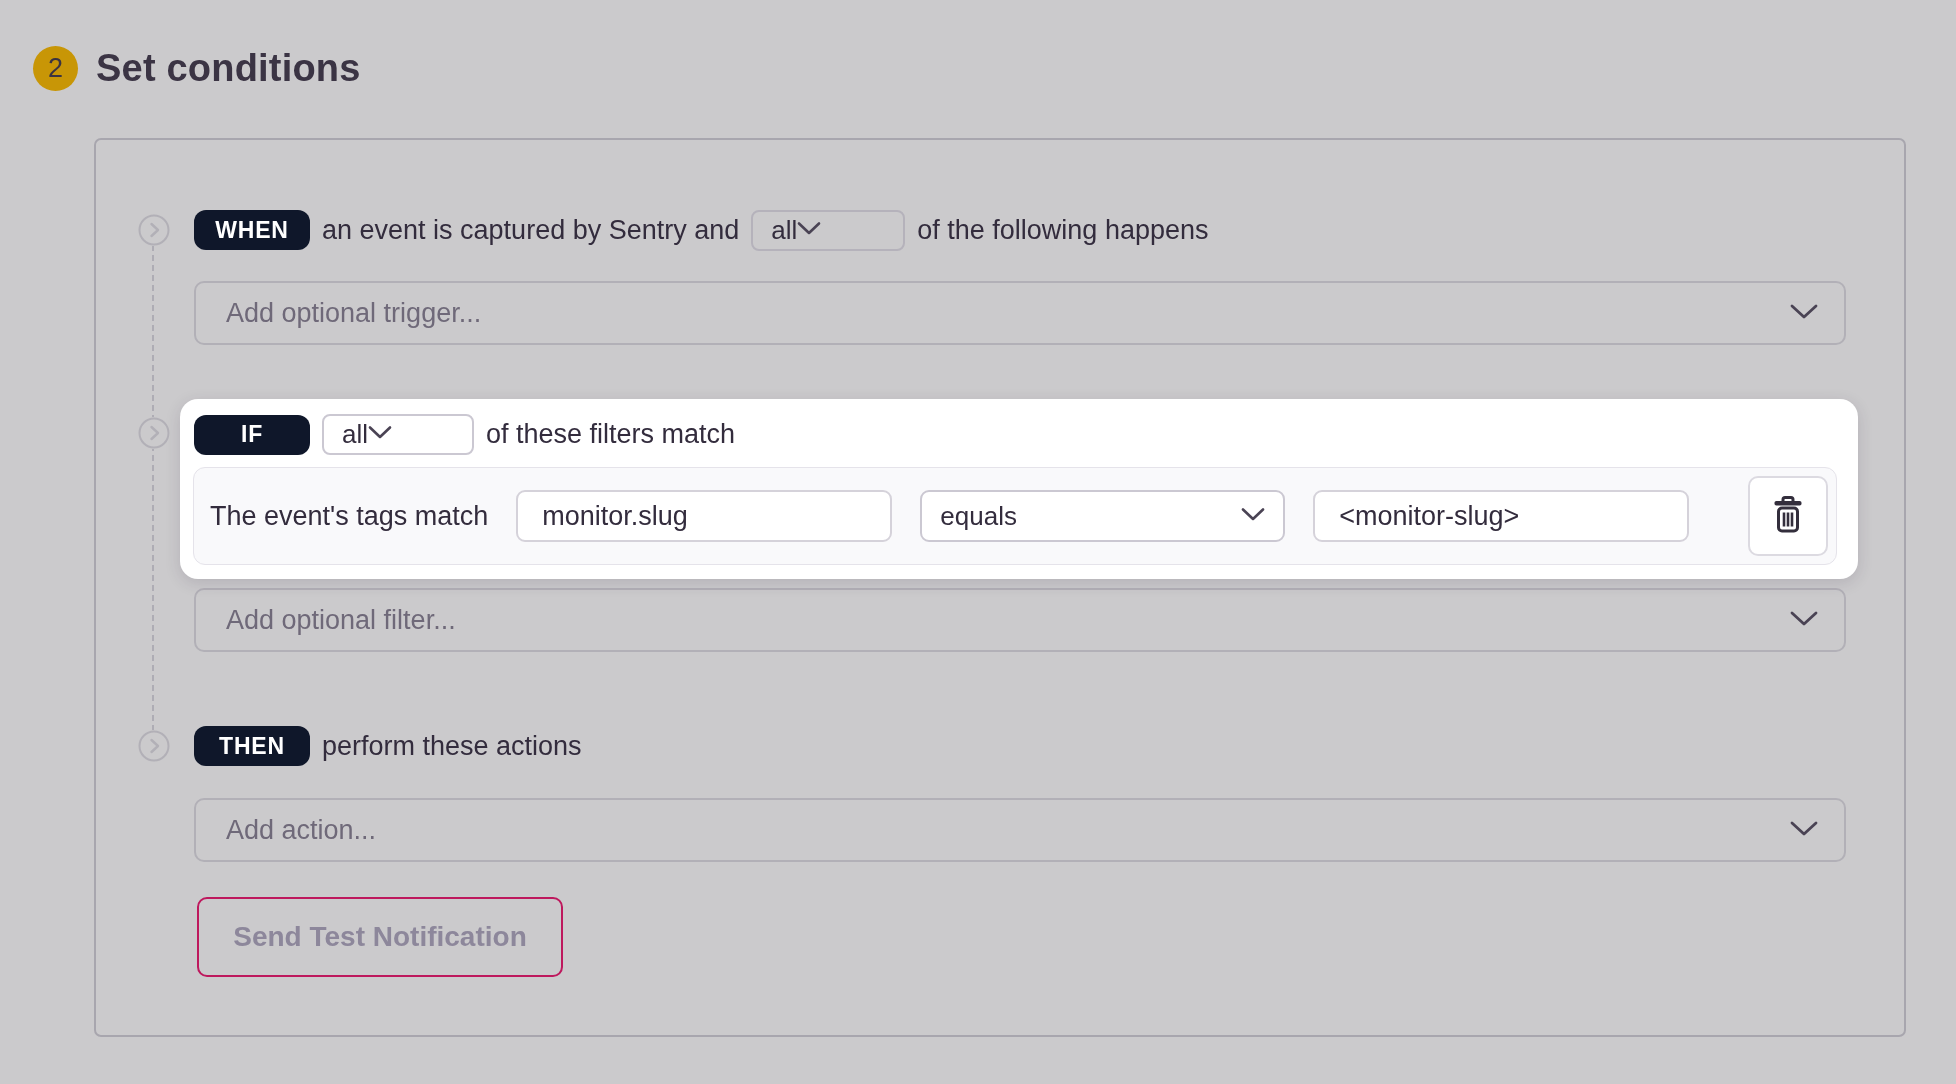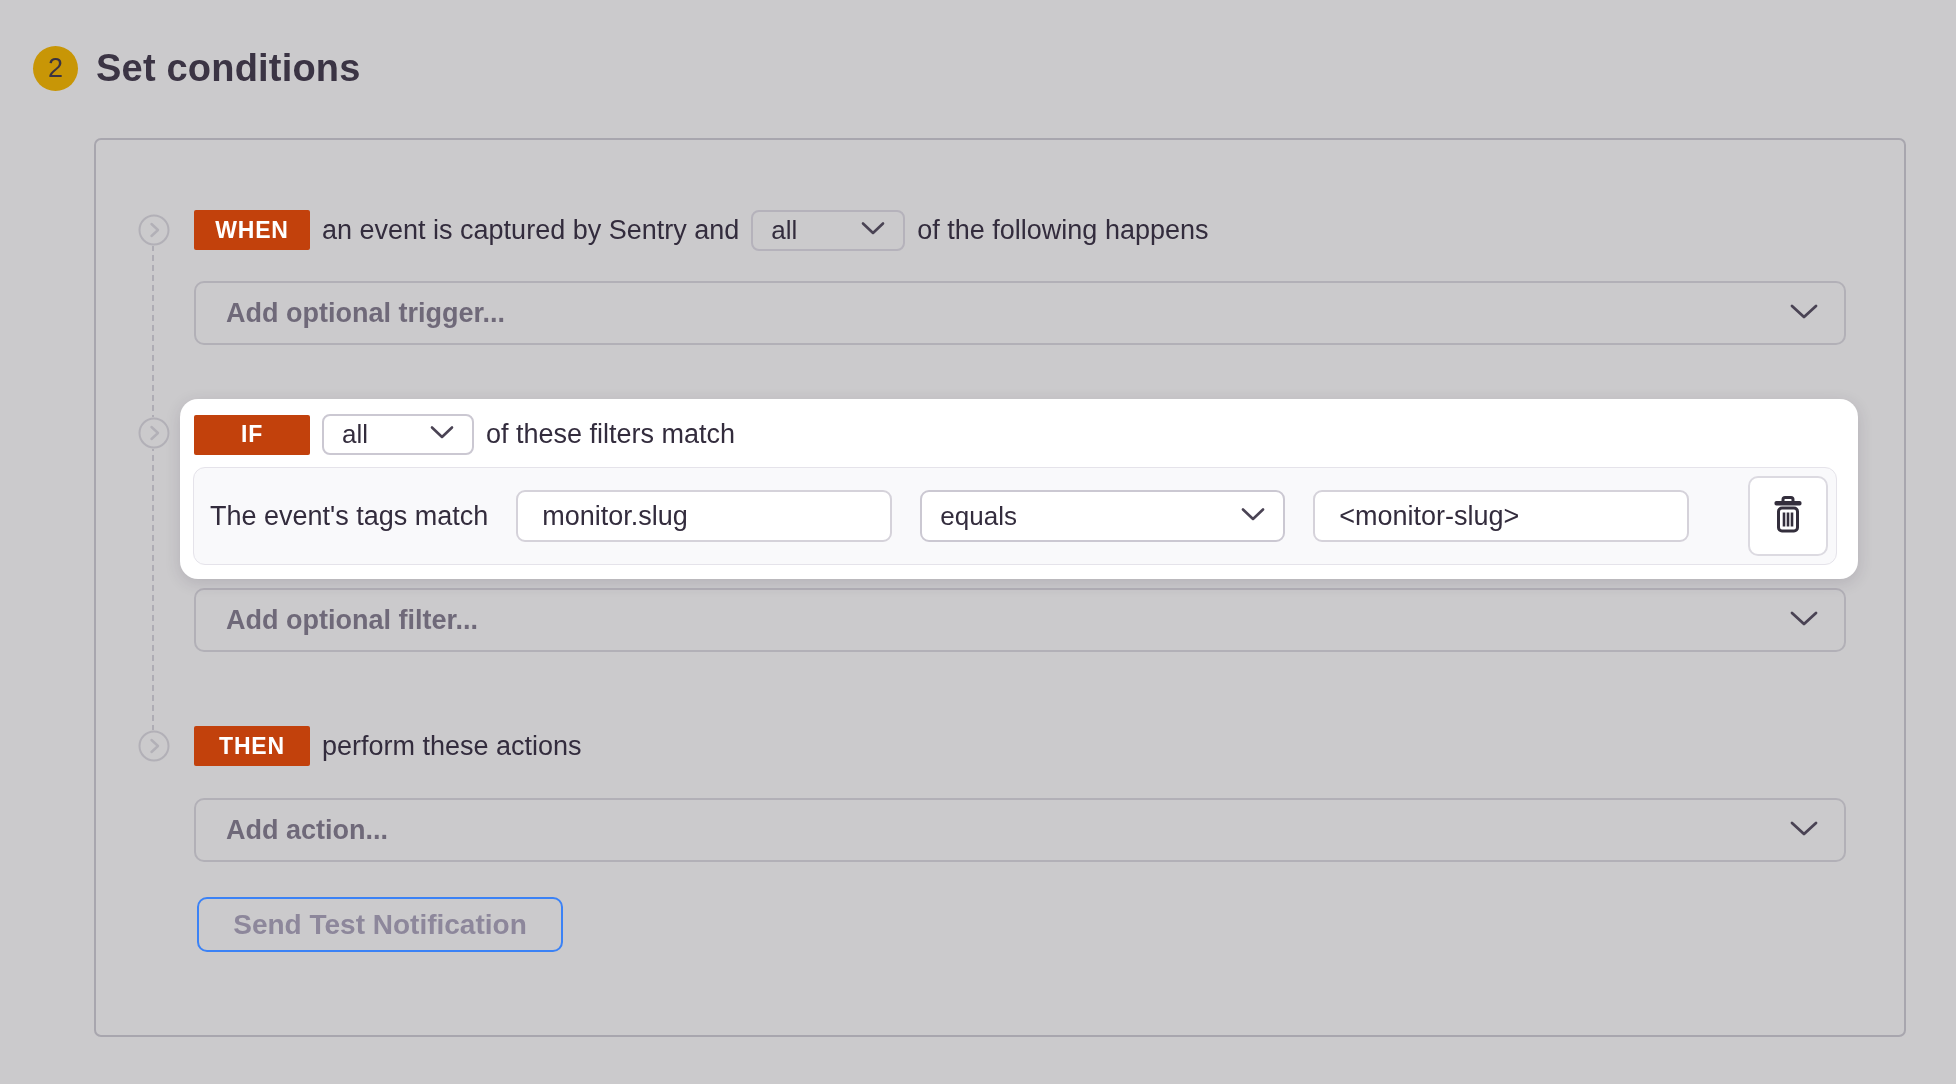--- a/index.html
+++ b/index.html
@@ -40,41 +40,41 @@
     display: flex; align-items: center; justify-content: center;
   }
   .node-circle svg { display: block; }
 
   
   .step-row {
     position: absolute; left: 98px; height: 40px;
     display: flex; align-items: center; gap: 12px;
   }
   .badge {
-    width: 116px; height: 40px; border-radius: 2px;
-    background: #c2410c; color: #ffffff;
+    width: 116px; height: 40px; border-radius: 12px;
+    background: #0f172a; color: #ffffff;
     display: flex; align-items: center; justify-content: center;
     font-size: 23px; font-weight: 700; letter-spacing: 0.8px;
   }
   .row-text { font-size: 27px; font-weight: 500; color: #332c3d; white-space: nowrap; }
 
   .select {
     height: 41px; border: 2px solid #b5b2bb; border-radius: 8px;
-    display: flex; align-items: center; justify-content: space-between;
+    display: flex; align-items: center; justify-content: flex-start;
     padding: 0 18px 0 18px; cursor: pointer; background: transparent;
   }
   .select .select-value { font-size: 26px; color: #332c3d; }
   .select.on-white { background: #ffffff; border: 2px solid #cbc8d2; }
 
   
   .dropdown-row {
     position: absolute; left: 98px; width: 1652px; height: 64px;
     border: 2px solid #b2b0b7; border-radius: 10px;
     display: flex; align-items: center; justify-content: space-between;
-    padding: 0 26px 0 30px; cursor: pointer; font-weight: bold;
+    padding: 0 26px 0 30px; cursor: pointer;
   }
   .dropdown-row .placeholder { font-size: 27px; color: #6f6979; }
 
   
   .if-card {
     position: absolute; left: 84px; top: 259px;
     width: 1678px; height: 180px;
     background: #ffffff; border-radius: 18px;
     box-shadow: 0 4px 16px rgba(43, 29, 56, 0.14);
     z-index: 1;
@@ -100,22 +100,22 @@
   .select-match { width: 365px; height: 52px; border-radius: 9px; border: 2px solid #d5d2da; background: #fff; }
   .trash-btn {
     width: 80px; height: 80px; margin-left: auto;
     background: #ffffff; border: 2px solid #dcdae1; border-radius: 10px;
     display: flex; align-items: center; justify-content: center; cursor: pointer;
   }
 
   
   .test-btn {
     position: absolute; left: 101px; top: 757px;
-    width: 366px; height: 55px;
-    background: transparent; border: 2px solid #3b82f6; border-radius: 10px;
+    width: 366px; height: 80px;
+    background: transparent; border: 2px solid #be185d; border-radius: 10px;
     font-size: 28px; font-weight: 700; color: #8d879b;
     font-family: "Liberation Sans", sans-serif;
     display: flex; align-items: center; justify-content: center;
     cursor: default;
   }
 </style>
 </head>
 <body>
 
 <div class="header">

